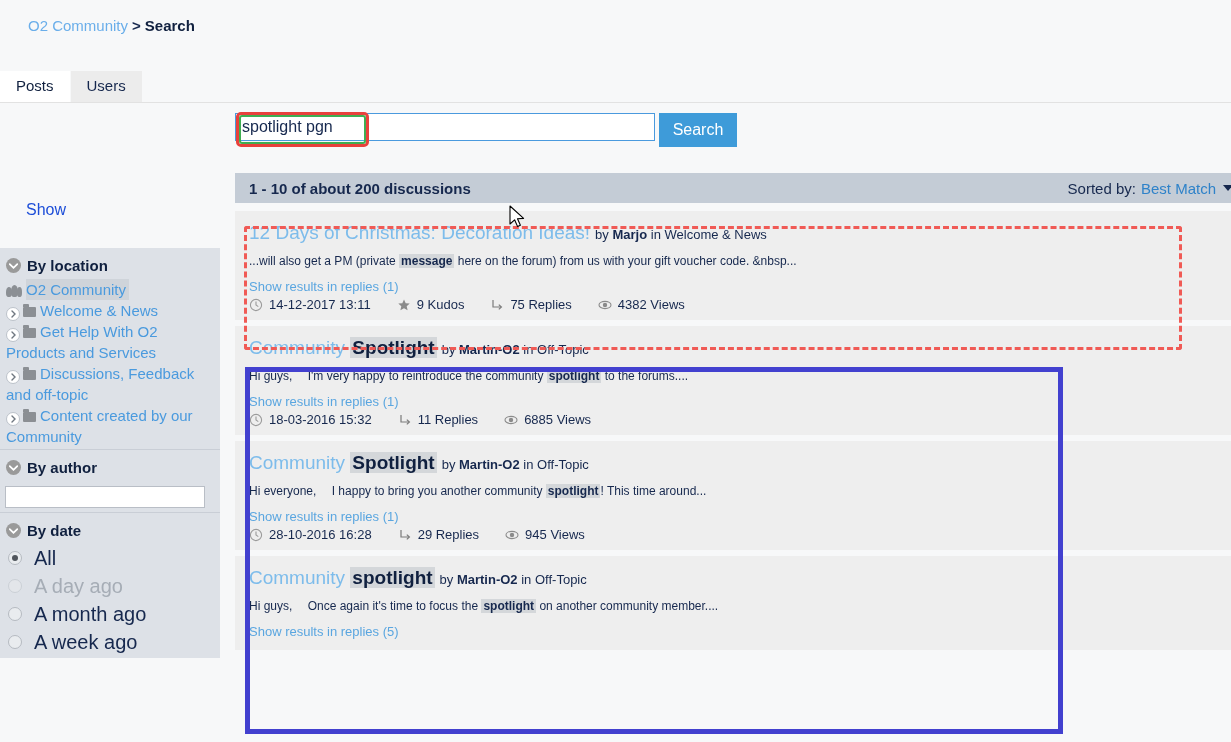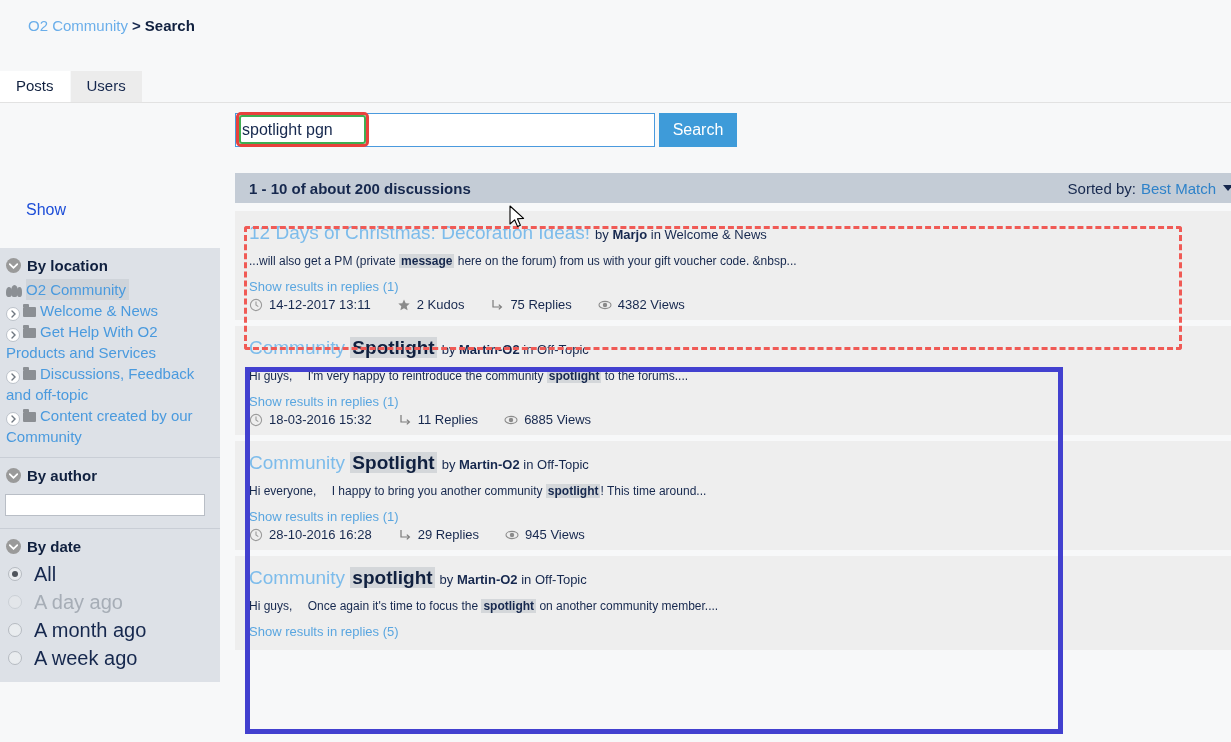--- a/index.html
+++ b/index.html
@@ -80,21 +80,21 @@
   .sidebar-title {
     font-size: 16px;
     font-weight: normal;
     color: #1d4ed8;
     padding: 4px 0 22px 26px;
     line-height: 32px;
     background: #f7f8f9;
   }
   .facet {
     background: #dde1e7;
-    padding: 6px 0 10px 0;
+    padding: 6px 0 2px 0;
     border-bottom: 1px solid #c9ced6;
   }
   .facet-head {
     display: flex;
     align-items: center;
     font-size: 15px;
     font-weight: bold;
     color: #10203f;
     padding: 3px 0 5px 6px;
     cursor: pointer;
@@ -223,21 +223,21 @@
   }
 
   .searchbar {
     position: absolute;
     left: 10px; top: 10px;
     display: flex;
     align-items: stretch;
     height: 34px;
   }
   .search-field {
-    width: 420px; height: 34px;
+    width: 420px; height: 28px;
     border: 1px solid #4a9ade;
     background: #ffffff;
     font-size: 16px;
     color: #16284e;
     padding: 0 6px;
     font-family: "Liberation Sans", sans-serif;
     outline: none;
   }
   .search-btn {
     width: 78px; height: 34px;
@@ -535,21 +535,21 @@
                 </svg>
               </span>
             <span>14-12-2017 13:11</span>
           </span>
           <span class="meta-item">
             <span class="ico">
                 <svg width="14" height="14" viewBox="0 0 14 14">
                   <path d="M7 1.4 L8.7 5.2 L12.7 5.6 L9.7 8.3 L10.6 12.3 L7 10.2 L3.4 12.3 L4.3 8.3 L1.3 5.6 L5.3 5.2 Z" fill="#8b8b8b"></path>
                 </svg>
               </span>
-            <span>2 Kudos</span>
+            <span>9 Kudos</span>
           </span>
           <span class="meta-item">
             <span class="ico">
                 <svg width="14" height="14" viewBox="0 0 14 14">
                   <path d="M3 2 V9 H11" stroke="#7b7b7b" stroke-width="1.2" fill="none"></path>
                   <path d="M8.8 6.6 L11.4 9 L8.8 11.4" stroke="#7b7b7b" stroke-width="1.2" fill="none"></path>
                 </svg>
               </span>
             <span>75 Replies</span>
           </span>

